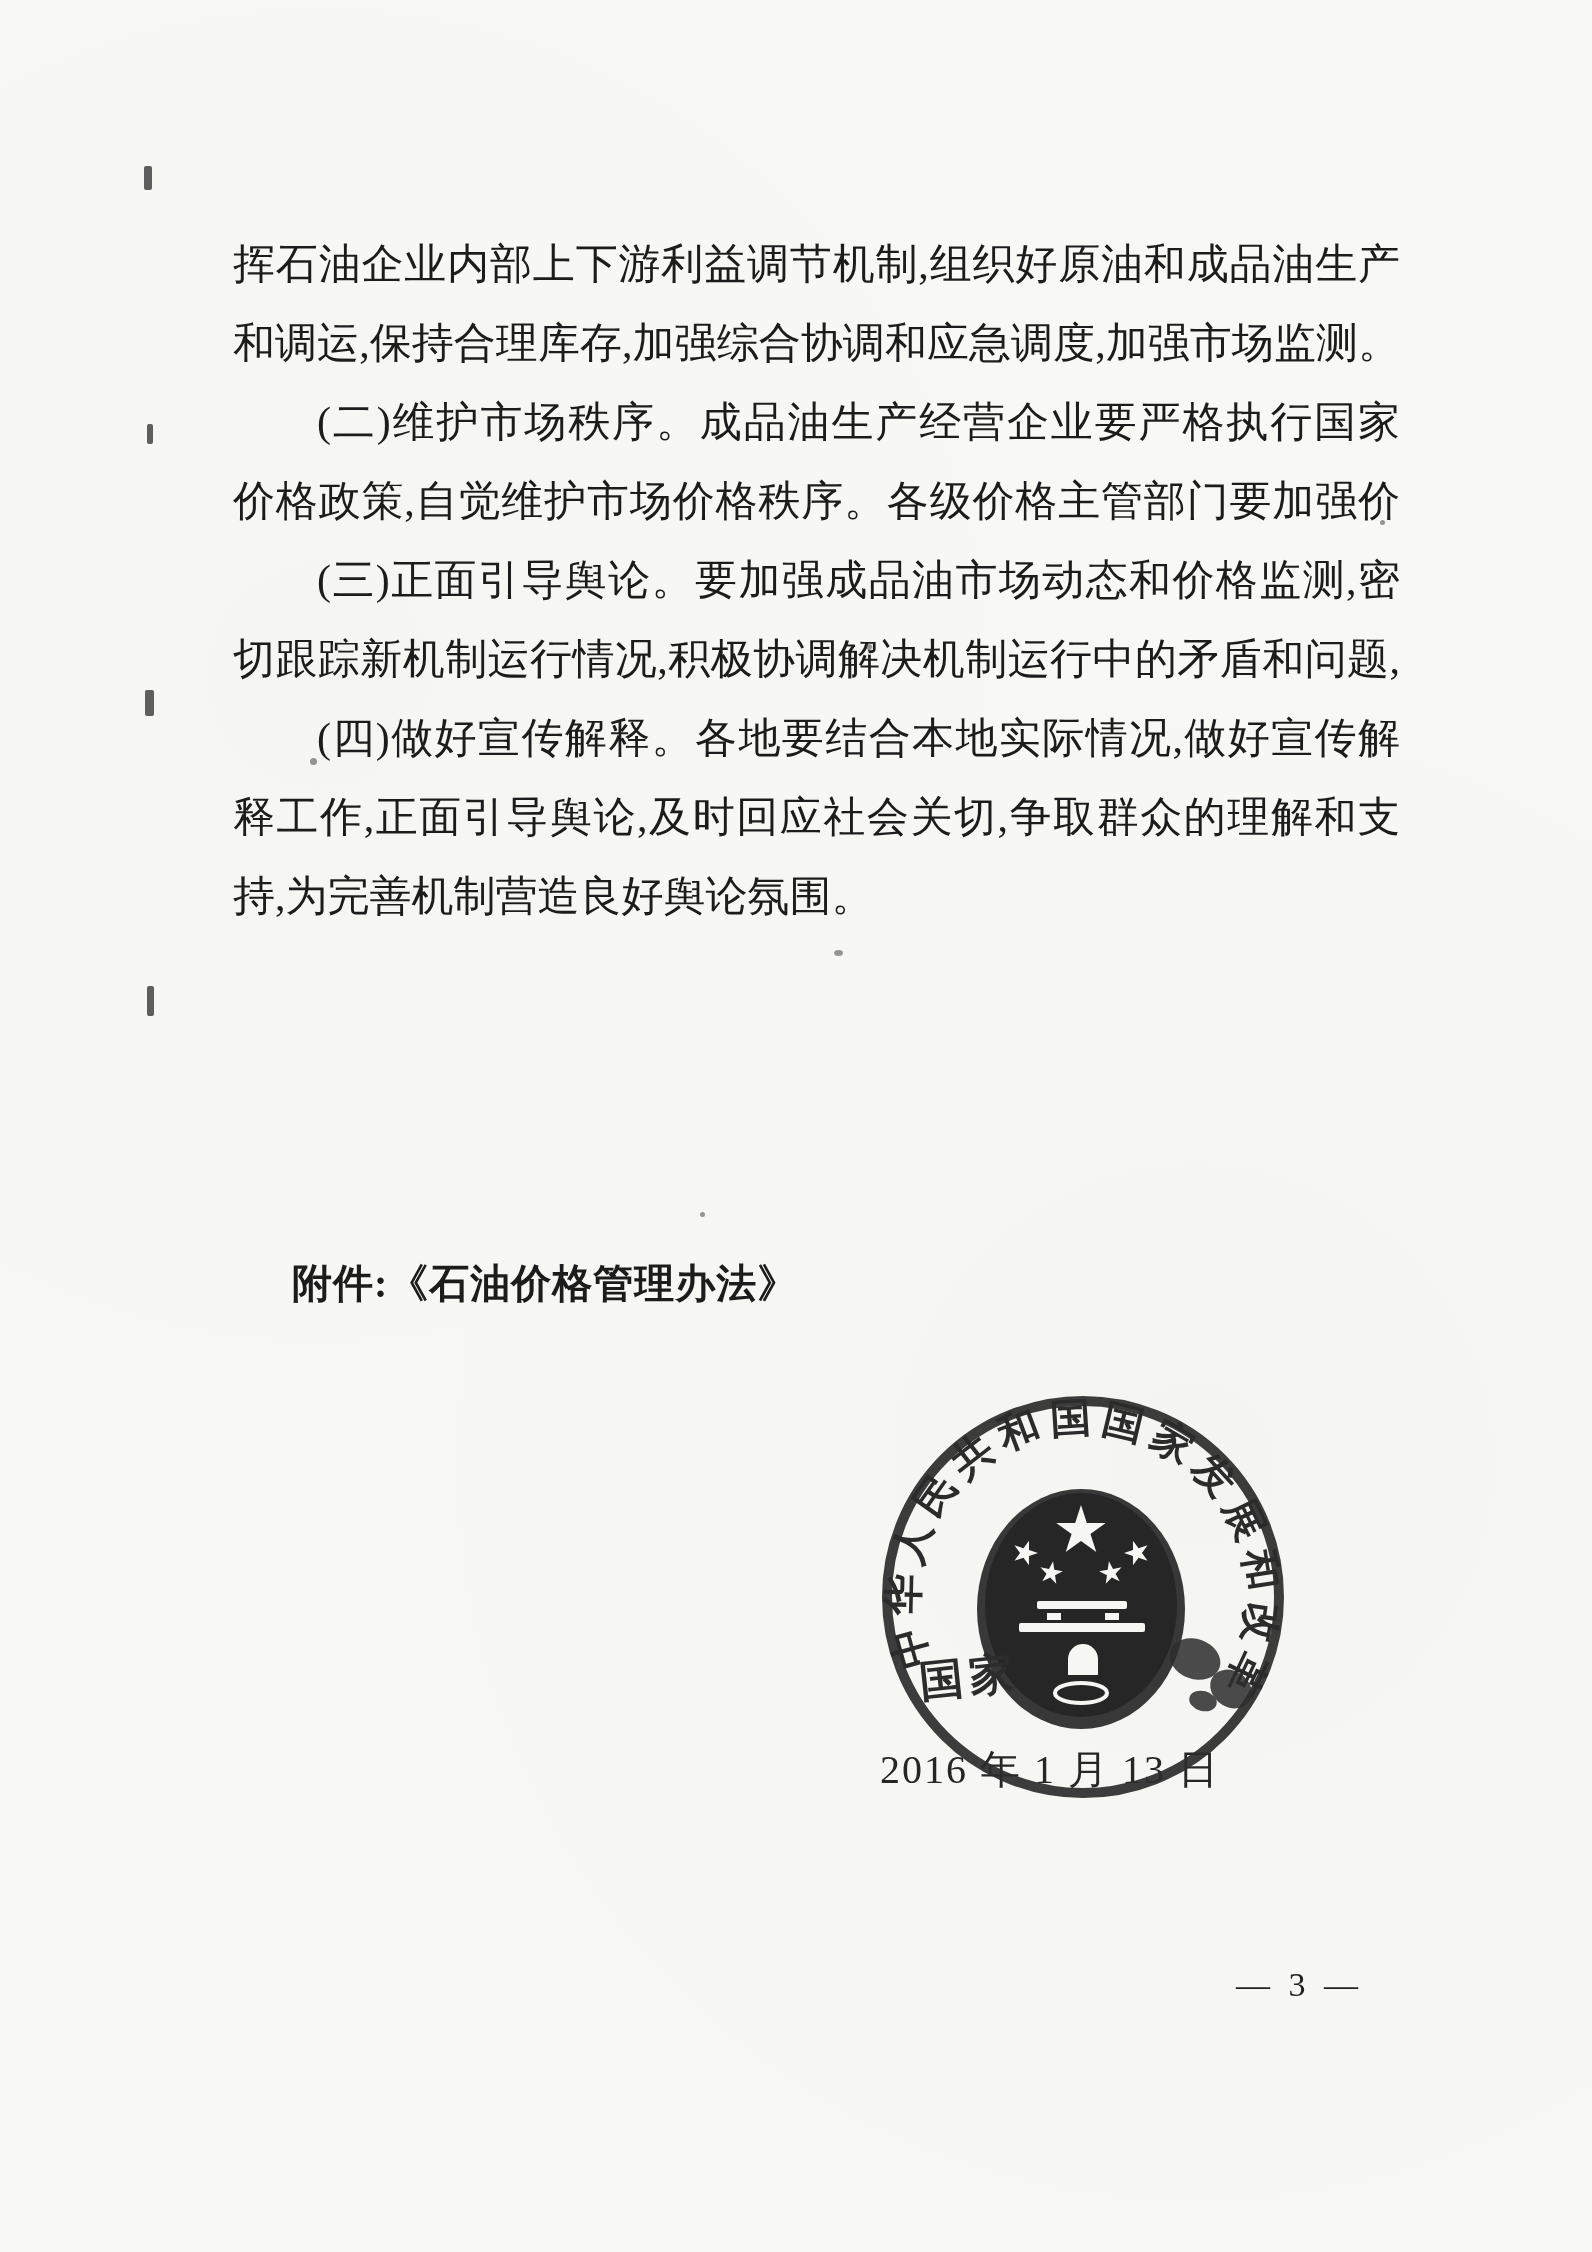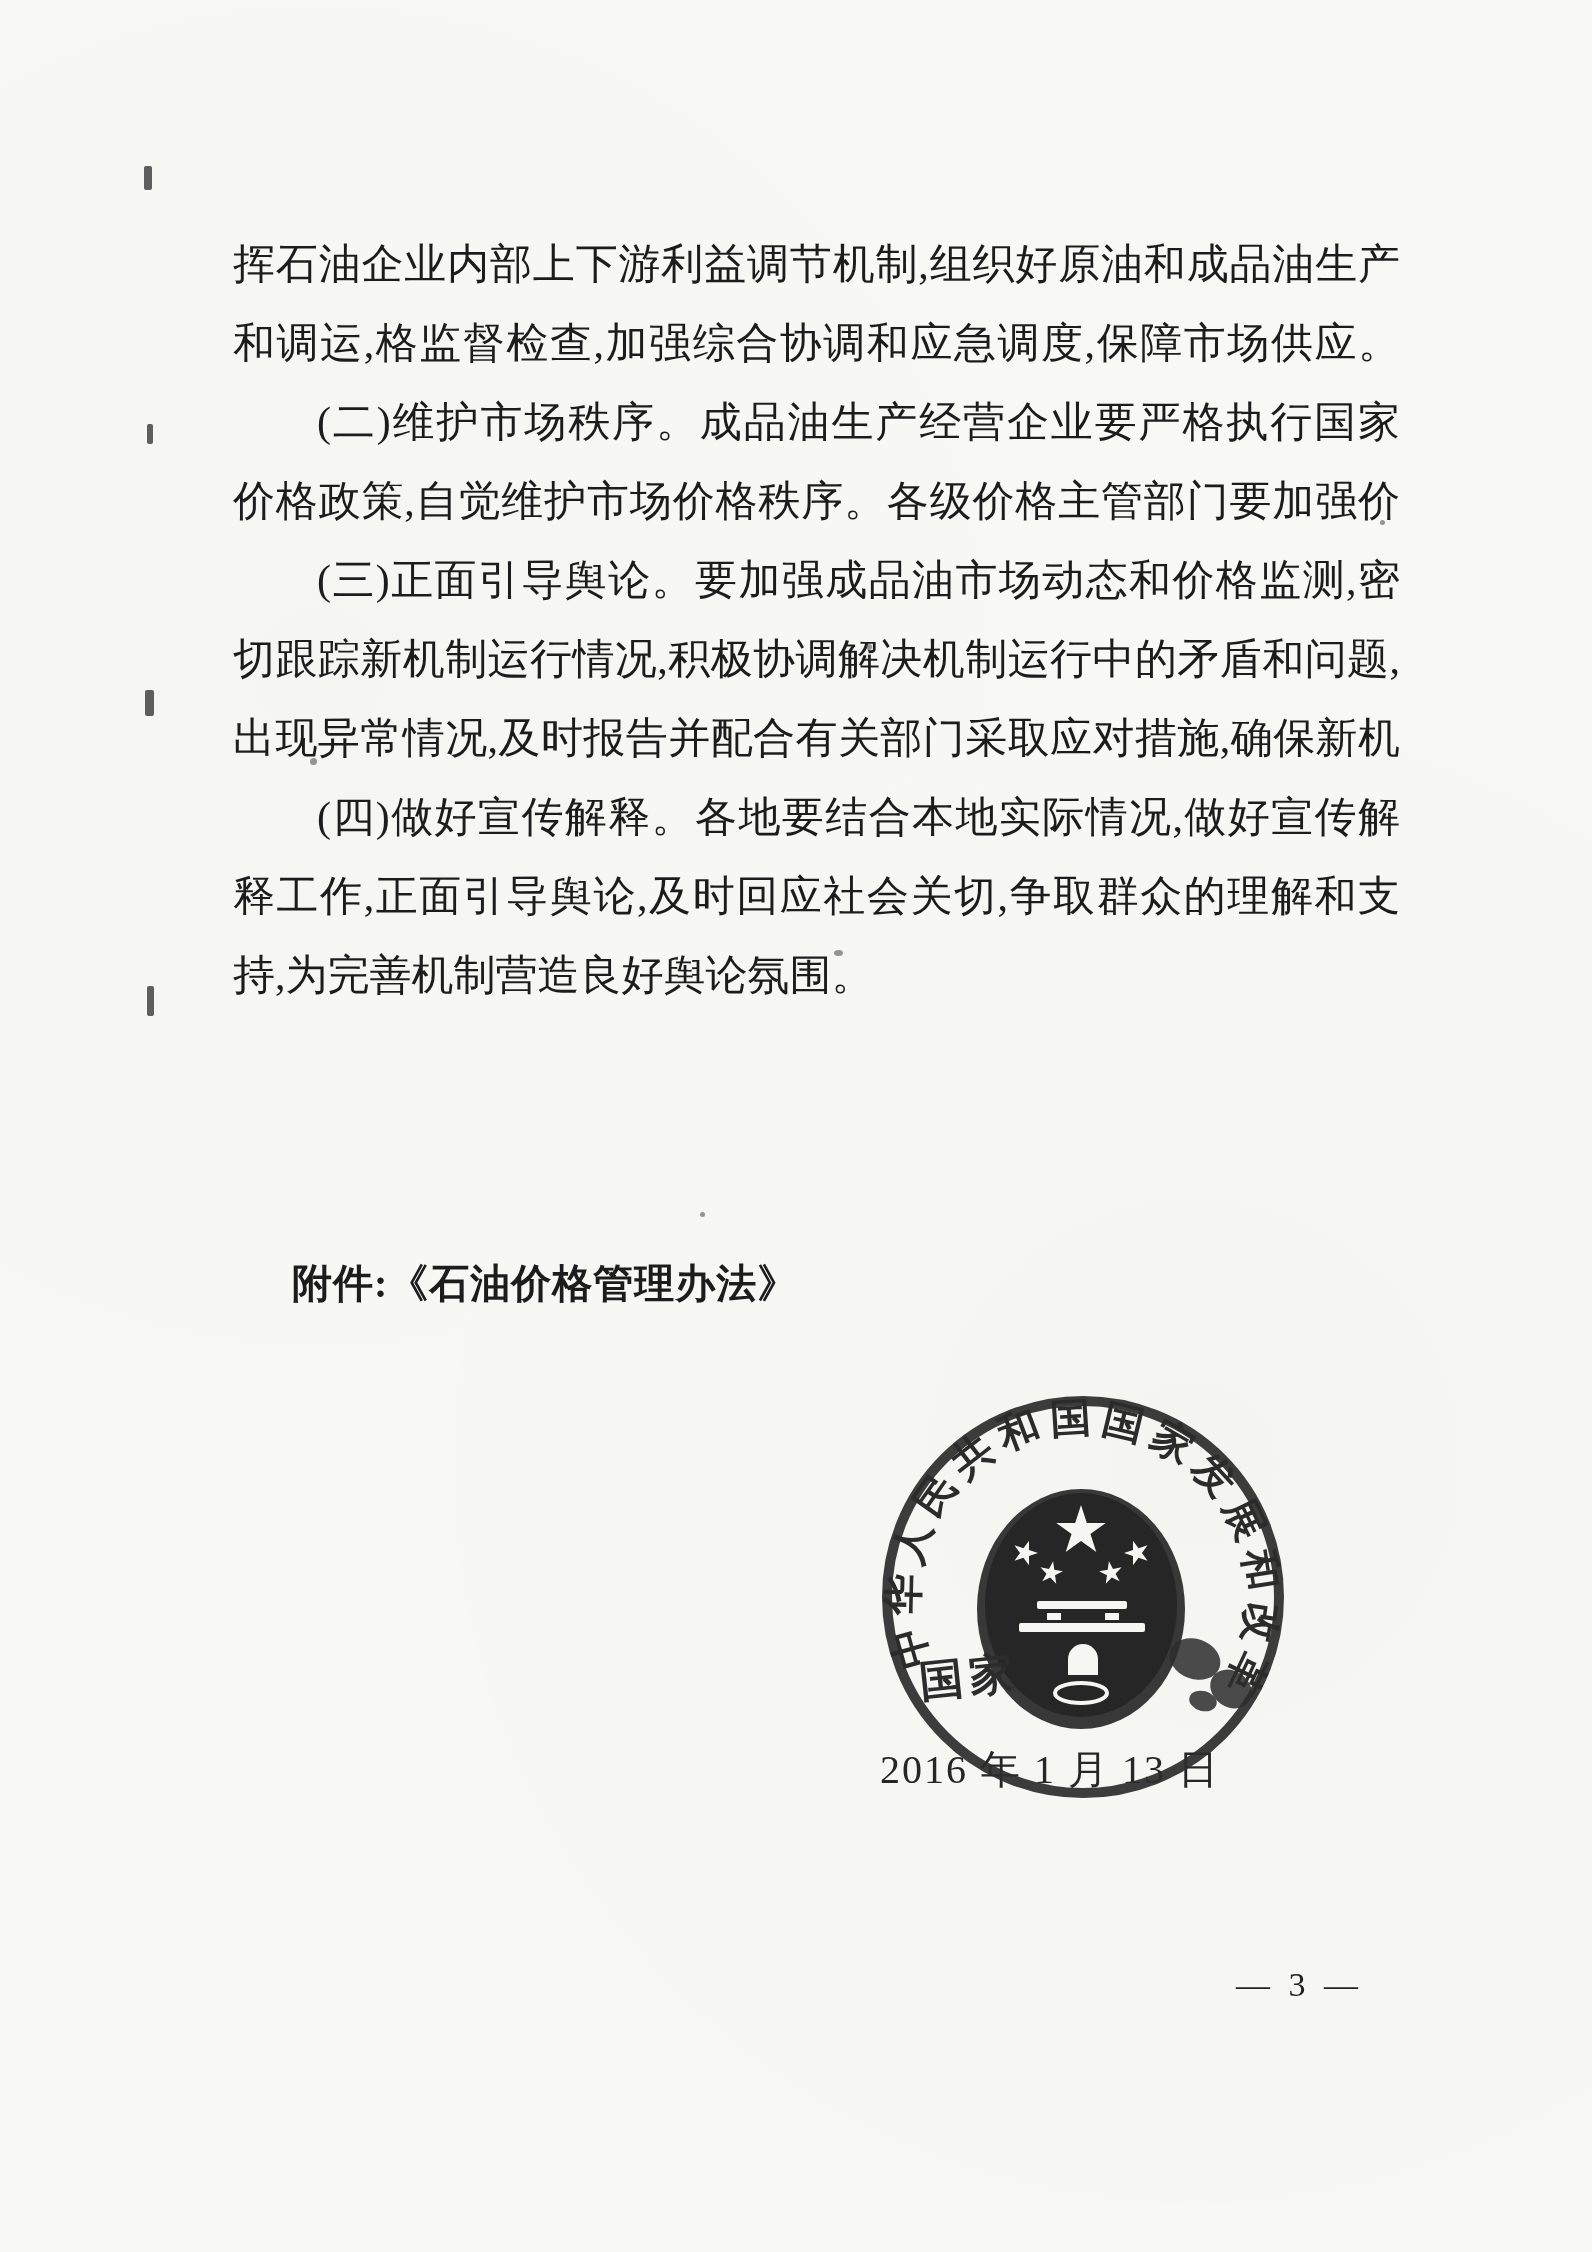--- a/index.html
+++ b/index.html
@@ -89,26 +89,25 @@
     filter:blur(.5px);
   }
 </style>
 </head>
 <body>
 
 <div class="page">
 
   <div class="doc-body">
       <div class="line">挥石油企业内部上下游利益调节机制,组织好原油和成品油生产</div>
-      <div class="line">和调运,格监督检查,加强综合协调和应急调度,保障市场供应。</div>
+      <div class="line">和调运,保持合理库存,加强综合协调和应急调度,加强市场监测。</div>
       <div class="line indent">(二)维护市场秩序。成品油生产经营企业要严格执行国家</div>
       <div class="line">价格政策,自觉维护市场价格秩序。各级价格主管部门要加强价</div>
       <div class="line indent">(三)正面引导舆论。要加强成品油市场动态和价格监测,密</div>
       <div class="line">切跟踪新机制运行情况,积极协调解决机制运行中的矛盾和问题,</div>
-      <div class="line">出现异常情况,及时报告并配合有关部门采取应对措施,确保新机</div>
       <div class="line indent">(四)做好宣传解释。各地要结合本地实际情况,做好宣传解</div>
       <div class="line">释工作,正面引导舆论,及时回应社会关切,争取群众的理解和支</div>
       <div class="line no-fill">持,为完善机制营造良好舆论氛围。</div>
     </div>
 
   <div class="attachment">附件:《石油价格管理办法》</div>
 
   <div class="seal-date">2016 年 1 月 13 日</div>
 
   <svg class="seal-svg" viewBox="-220 -220 440 440">

